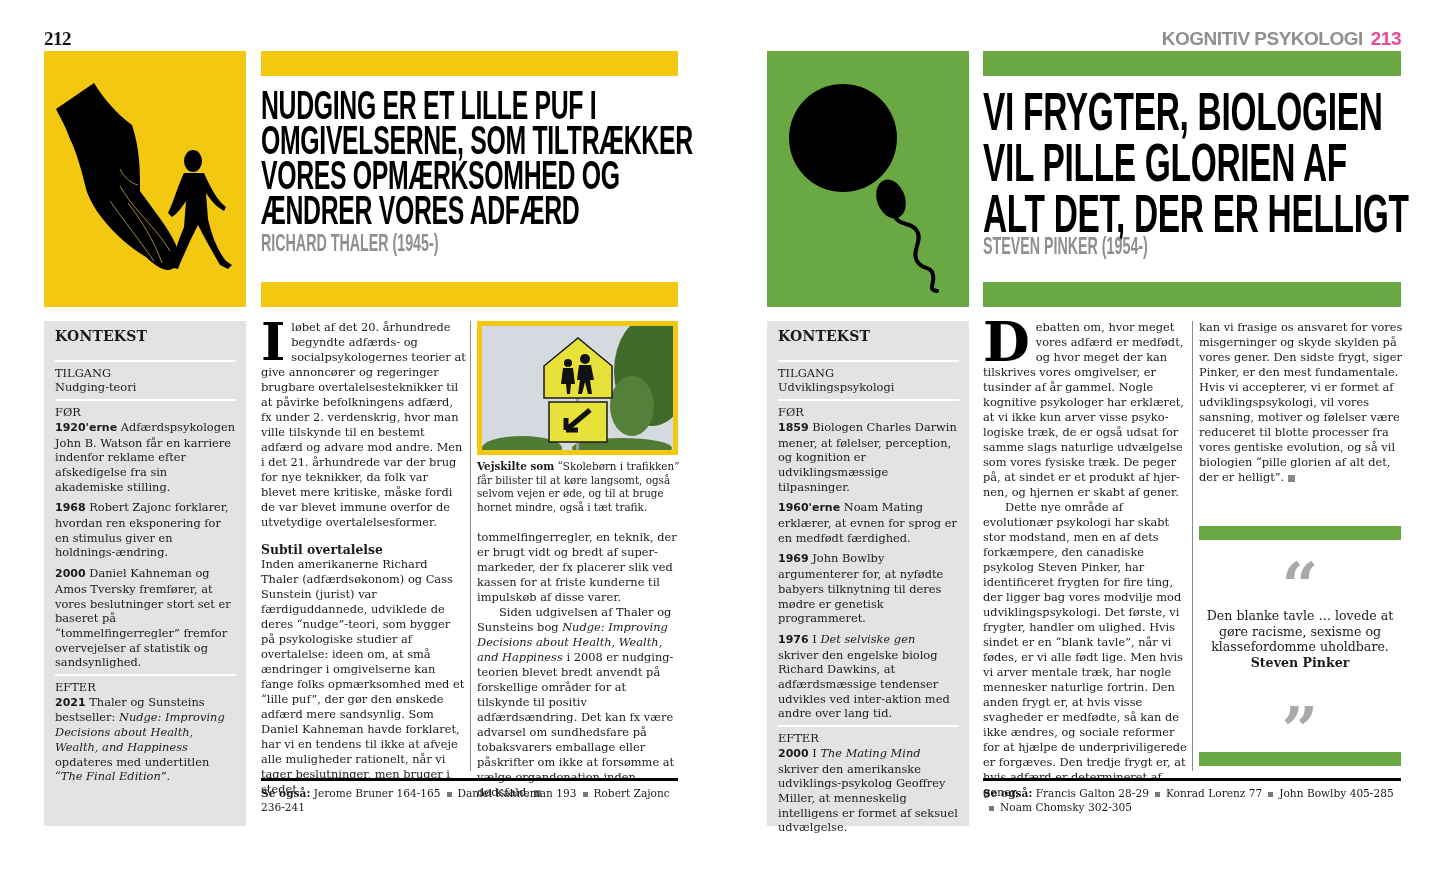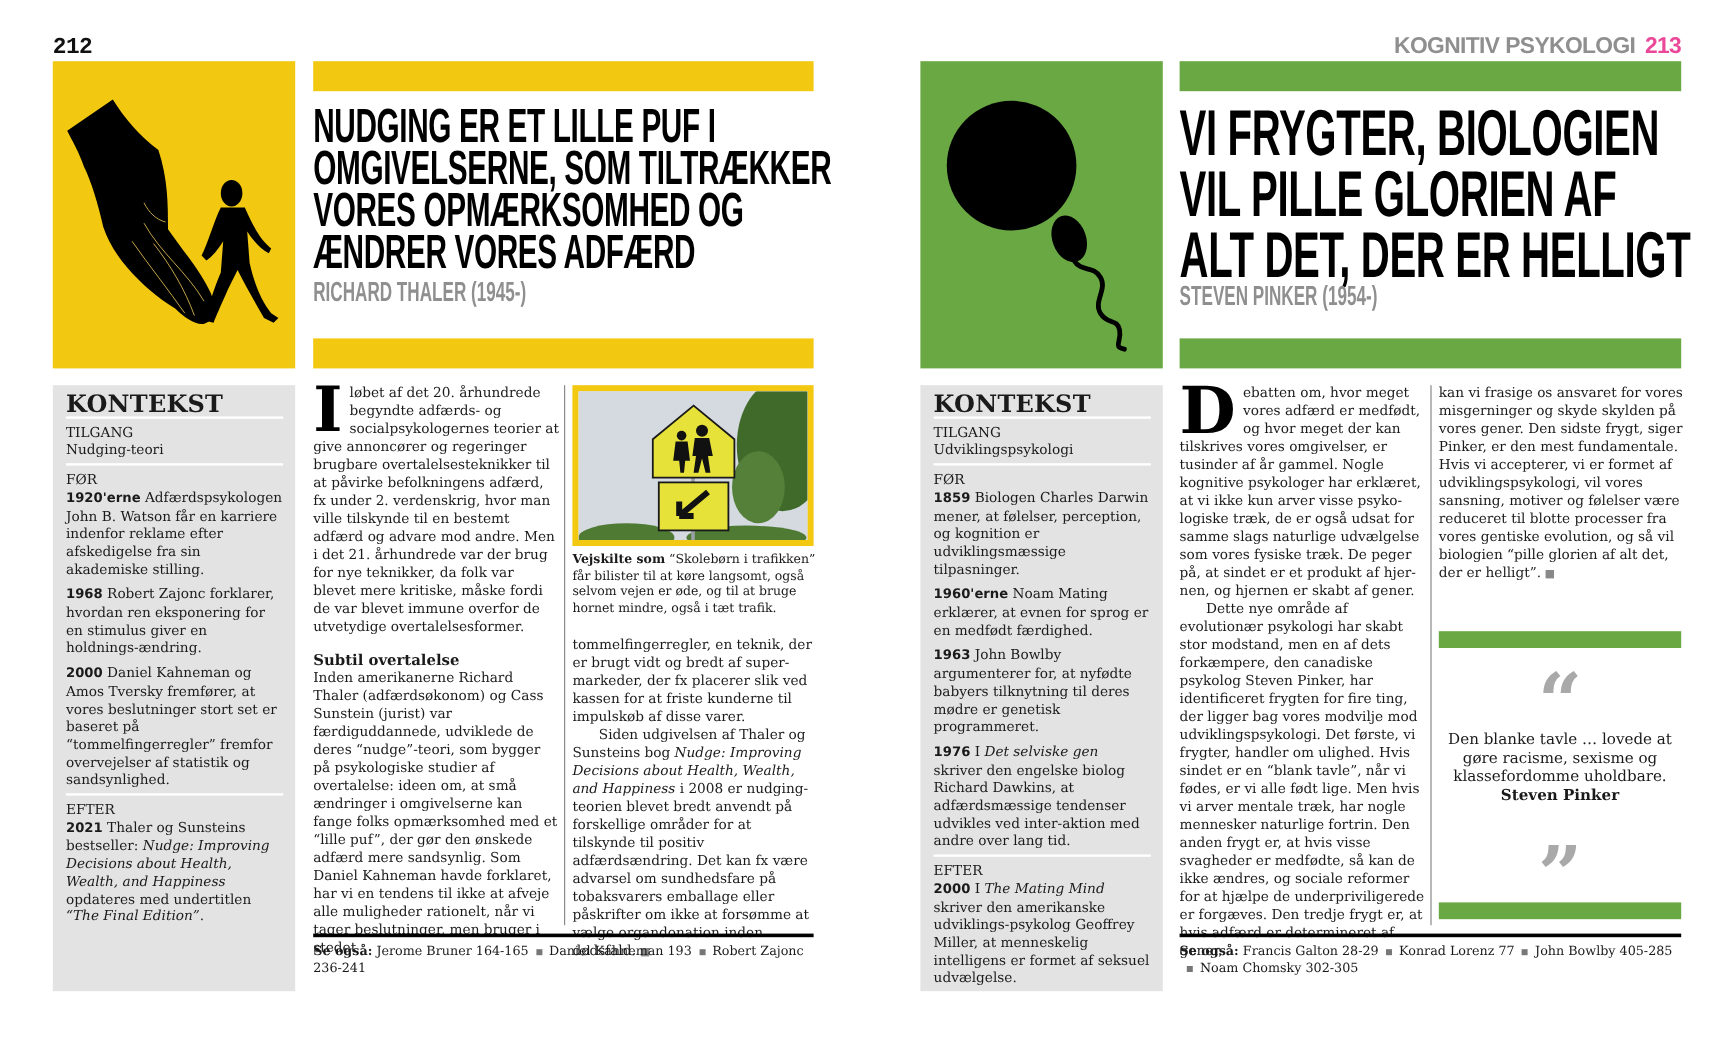--- a/index.html
+++ b/index.html
@@ -1,30 +1,30 @@
 <!DOCTYPE html>
 <html><head>
 <meta charset="utf-8">
 <style>
   * { box-sizing: border-box; margin: 0; padding: 0; }
   html, body { width: 1445px; height: 871px; background: #ffffff; overflow: hidden; }
   body { position: relative; font-family: "DejaVu Serif", serif; color: #1a1a1a; }
 
-  .pagenum { position: absolute; top: 28px; font-family: Liberation Mono, monospace; font-weight: 700; font-size: 19px; color: #111; letter-spacing: -0.5px; }
+  .pagenum { position: absolute; top: 28px; font-family: Liberation Serif, serif; font-weight: 700; font-size: 19px; color: #111; letter-spacing: -0.5px; }
   .running-head { position: absolute; top: 28px; right: 44px; font-family: "Liberation Sans", sans-serif; font-weight: 700; font-size: 19px; letter-spacing: -0.5px; white-space: nowrap; }
   .running-head .section { color: #8f8f8f; margin-right: 8px; }
   .running-head .num { color: #ec4899; }
 
   .illustration { position: absolute; top: 51px; width: 202px; height: 256px; }
   .bar { position: absolute; height: 25px; }
   .quote-title { position: absolute; font-family: "Liberation Sans", sans-serif; font-weight: 700; color: #000; text-transform: uppercase; white-space: nowrap; transform: scaleX(0.62); transform-origin: left top; letter-spacing: -0.5px; }
   .quote-author { position: absolute; font-family: "Liberation Sans", sans-serif; font-weight: 700; color: #8f8f8f; text-transform: uppercase; white-space: nowrap; transform: scaleX(0.62); transform-origin: left top; font-size: 23px; }
 
   .kontekst { position: absolute; top: 321px; width: 202px; background: #e3e3e3; padding: 8px 10px 10px 11px; font-size: 11.4px; line-height: 14.7px; }
-  .kontekst h3 { font-family: "DejaVu Serif", serif; font-weight: 700; font-size: 20px; letter-spacing: 0.2px; padding-bottom: 3px; border-bottom: 2px solid #fff; margin-bottom: 4px; }
+  .kontekst h3 { font-family: "DejaVu Serif", serif; font-weight: 700; font-size: 14px; letter-spacing: 0.2px; padding-bottom: 16px; border-bottom: 2px solid #fff; margin-bottom: 4px; }
   .kontekst .label { text-transform: uppercase; }
   .kontekst .value { font-weight: 400; }
   .kontekst .sect { border-bottom: 2px solid #fff; padding-bottom: 4px; margin-bottom: 4px; }
   .kontekst .entry { margin-bottom: 6px; }
   .kontekst .entry:last-child { margin-bottom: 0; }
   .kontekst b { font-family: "DejaVu Sans", sans-serif; font-weight: 700; font-size: 11px; }
   .kontekst i { font-style: italic; }
 
   .col { position: absolute; font-size: 11.4px; line-height: 15px; text-align: left; }
   .col p { margin: 0; }
@@ -164,21 +164,21 @@
   <div class="kontekst" style="left:767px; height:505px;">
     <h3>KONTEKST</h3>
     <div class="sect">
       <div class="label">TILGANG</div>
       <div class="value">Udviklingspsykologi</div>
     </div>
     <div class="sect">
       <div class="label">FØR</div>
       <div class="entry"><b>1859</b><span> Biologen Charles Darwin mener, at følelser, perception, og kognition er udviklingsmæssige tilpasninger.</span></div>
       <div class="entry"><b>1960'erne</b><span> Noam Mating erklærer, at evnen for sprog er en medfødt færdighed.</span></div>
-      <div class="entry"><b>1963</b><span> John Bowlby argumenterer for, at nyfødte babyers tilknytning til deres mødre er genetisk programmeret.</span></div>
+      <div class="entry"><b>1969</b><span> John Bowlby argumenterer for, at nyfødte babyers tilknytning til deres mødre er genetisk programmeret.</span></div>
       <div class="entry"><b>1976</b><span> I </span><i>Det selviske gen</i><span> skriver den engelske biolog Richard Dawkins, at adfærdsmæssige tendenser udvikles ved inter-aktion med andre over lang tid.</span></div>
     </div>
     <div>
       <div class="label">EFTER</div>
       <div class="entry"><b>2000</b><span> I </span><i>The Mating Mind</i><span> skriver den amerikanske udviklings-psykolog Geoffrey Miller, at menneskelig intelligens er formet af seksuel udvælgelse.</span></div>
     </div>
   </div>
 
   <div class="col" style="left:983px; top:320px; width:207px;">
     <span class="dropcap" style="font-size:54px;">D</span>

